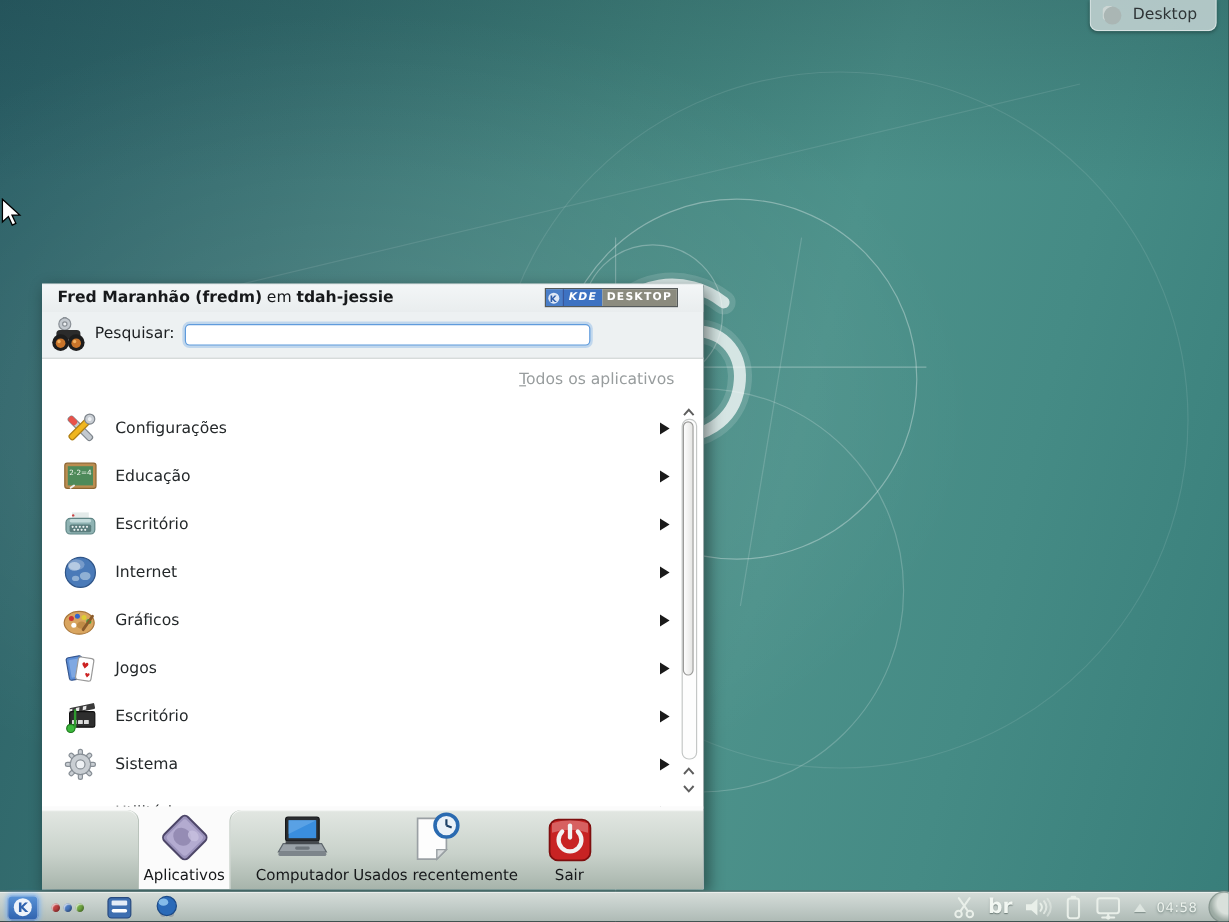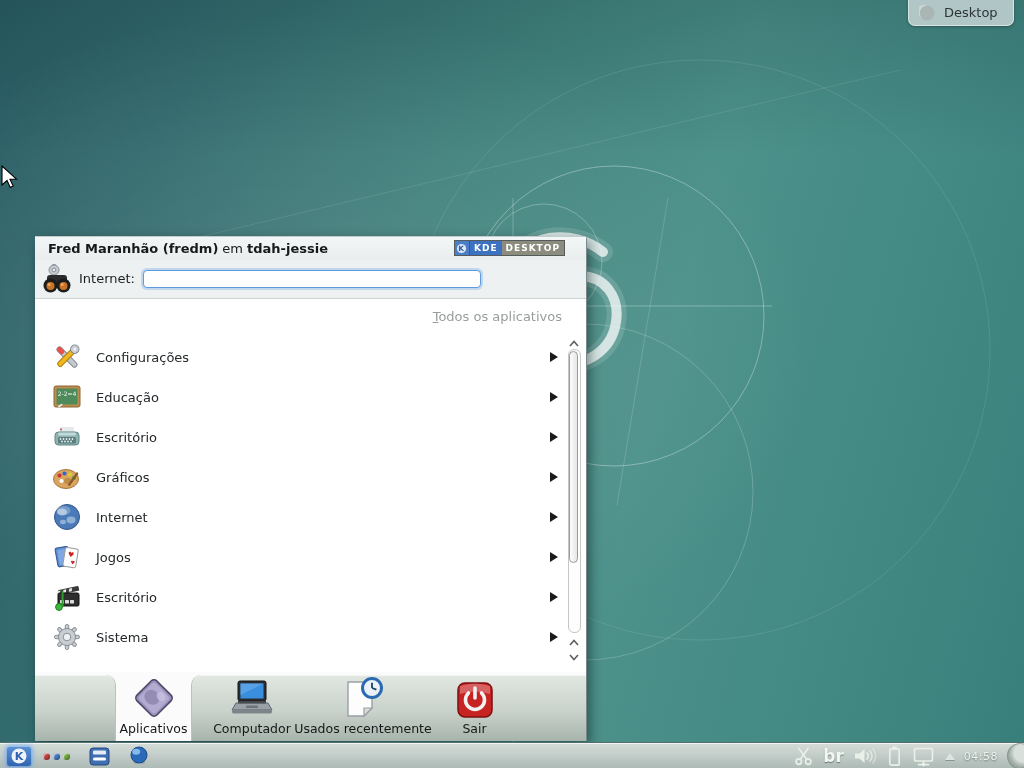--- a/index.html
+++ b/index.html
@@ -25,21 +25,21 @@
   .kickoff{position:absolute;left:0;top:236px;width:552px;height:505px;background:#edf1f2;
     border-right:1px solid #77898a;border-top:1px solid #c2cccc;border-top-right-radius:4px;
     box-shadow:3px 4px 12px rgba(0,0,0,.42);z-index:20;margin-left:35px;}
   .k-header{height:23px;display:flex;align-items:center;padding-left:13px;font-size:13px;color:#17191b;position:relative;
     background:linear-gradient(#f3f6f7,#e9edee);}
   .k-header b{font-weight:bold;}
   .k-header .plain{font-weight:normal;margin:0 4px;}
   .badge{position:absolute;right:21px;top:3px;display:flex;align-items:stretch;height:16px;border:1px solid #555a5a;
     font-size:9px;font-weight:bold;letter-spacing:1px;line-height:14px;}
   .badge .b-ic{width:15px;background:#4a7ec8;display:flex;align-items:center;justify-content:center;border-right:1px solid #39579a;}
-  .badge .b-kde{background:#3d72c2;color:#fff;padding:0 4px;}
+  .badge .b-kde{background:#3d72c2;color:#fff;padding:0 4px;font-style:italic;}
   .badge .b-desk{background:#8b8b7e;color:#fff;padding:0 4px;}
   .k-search{height:37px;display:flex;align-items:center;padding-left:6px;}
   .k-search label{font-size:13px;color:#1c1f21;margin:0 8px 0 6px;}
   .k-search input{width:338px;height:18px;border:1px solid #5f9bdc;border-radius:4px;background:#fff;
     box-shadow:0 0 0 2px rgba(110,165,230,.35);outline:none;padding:0 4px;font-size:12px;}
   .k-list{position:absolute;left:0;right:0;top:61px;height:376px;background:#fff;border-top:1px solid #ccd3d2;overflow:hidden;}
   .breadcrumb{position:absolute;top:10px;right:24px;font-size:13px;color:#989d9e;}
   .breadcrumb .accel{text-decoration:underline;}
   .cat-rows{position:absolute;top:38px;left:0;right:20px;}
   .cat-row{height:40px;display:flex;align-items:center;padding-left:15px;position:relative;cursor:default;}
@@ -144,21 +144,21 @@
         <g>
           <rect x="6" y="12" width="20" height="8" rx="3" fill="#2b2b2b"></rect>
           <circle cx="9.5" cy="22.5" r="7" fill="#1d1d1d"></circle>
           <circle cx="22.5" cy="22.5" r="7" fill="#1d1d1d"></circle>
           <circle cx="9.5" cy="23" r="4" fill="#c8742a"></circle>
           <circle cx="22.5" cy="23" r="4" fill="#c8742a"></circle>
           <circle cx="8.2" cy="21.6" r="1.4" fill="#f0b060"></circle>
           <circle cx="21.2" cy="21.6" r="1.4" fill="#f0b060"></circle>
         </g>
       </svg>
-      <label for="ksearch">Internet:</label>
+      <label for="ksearch">Pesquisar:</label>
       <input id="ksearch" type="text" value="" style="">
     </div>
 
     <div class="k-list">
       <div class="breadcrumb"><span class="accel">T</span><span>odos os aplicativos</span></div>
 
       <div class="cat-rows">
 
         <div class="cat-row">
           <span class="cat-icon">
@@ -212,45 +212,45 @@
               <circle cx="10" cy="8.5" r="1" fill="#cc4444"></circle>
             </svg>
           </span>
           <span class="cat-label">Escritório</span>
           <span class="cat-arrow"></span>
         </div>
 
         <div class="cat-row">
           <span class="cat-icon">
             <svg width="32" height="32" viewBox="0 0 32 32">
+              <circle cx="16" cy="16" r="12.5" fill="#4a7ab8" stroke="#2f5588"></circle>
+              <ellipse cx="11" cy="11" rx="5" ry="3.6" fill="#9cb8d9"></ellipse>
+              <ellipse cx="20" cy="19" rx="4.5" ry="3.4" fill="#8fb0d4"></ellipse>
+              <ellipse cx="12" cy="21" rx="3" ry="2.2" fill="#8fb0d4"></ellipse>
+              <ellipse cx="12.5" cy="9.5" rx="7" ry="4.5" fill="rgba(255,255,255,.25)"></ellipse>
+            </svg>
+          </span>
+          <span class="cat-label">Internet</span>
+          <span class="cat-arrow"></span>
+        </div>
+
+        <div class="cat-row">
+          <span class="cat-icon">
+            <svg width="32" height="32" viewBox="0 0 32 32">
               <ellipse cx="15" cy="18" rx="12.5" ry="9.5" fill="#d9a55f" stroke="#a8763a"></ellipse>
               <ellipse cx="17" cy="20" rx="4" ry="3" fill="#c08b46"></ellipse>
               <circle cx="8.5" cy="14.5" r="2.1" fill="#cc3333"></circle>
                 <circle cx="13.5" cy="12.5" r="2.1" fill="#3366cc"></circle>
                 <circle cx="19" cy="13.5" r="2.1" fill="#ddcc33"></circle>
                 <circle cx="23" cy="17" r="2.1" fill="#33aa44"></circle>
                 <circle cx="10.5" cy="20" r="2.1" fill="#ffffff"></circle>
               <rect x="21" y="10" width="2.4" height="16" rx="1.2" fill="#8a5a2a" transform="rotate(35 22 18)"></rect>
             </svg>
           </span>
           <span class="cat-label">Gráficos</span>
-          <span class="cat-arrow"></span>
-        </div>
-
-        <div class="cat-row">
-          <span class="cat-icon">
-            <svg width="32" height="32" viewBox="0 0 32 32">
-              <circle cx="16" cy="16" r="12.5" fill="#4a7ab8" stroke="#2f5588"></circle>
-              <ellipse cx="11" cy="11" rx="5" ry="3.6" fill="#9cb8d9"></ellipse>
-              <ellipse cx="20" cy="19" rx="4.5" ry="3.4" fill="#8fb0d4"></ellipse>
-              <ellipse cx="12" cy="21" rx="3" ry="2.2" fill="#8fb0d4"></ellipse>
-              <ellipse cx="12.5" cy="9.5" rx="7" ry="4.5" fill="rgba(255,255,255,.25)"></ellipse>
-            </svg>
-          </span>
-          <span class="cat-label">Internet</span>
           <span class="cat-arrow"></span>
         </div>
 
         <div class="cat-row">
           <span class="cat-icon">
             <svg width="32" height="32" viewBox="0 0 32 32">
               <g transform="rotate(-10 13 16)">
                   <rect x="5.5" y="6" width="13" height="19" rx="2" fill="#5b8dd6" stroke="#36568e"></rect>
                   <rect x="7.5" y="8" width="9" height="15" rx="1" fill="#7fa8e2"></rect>
                 </g>

